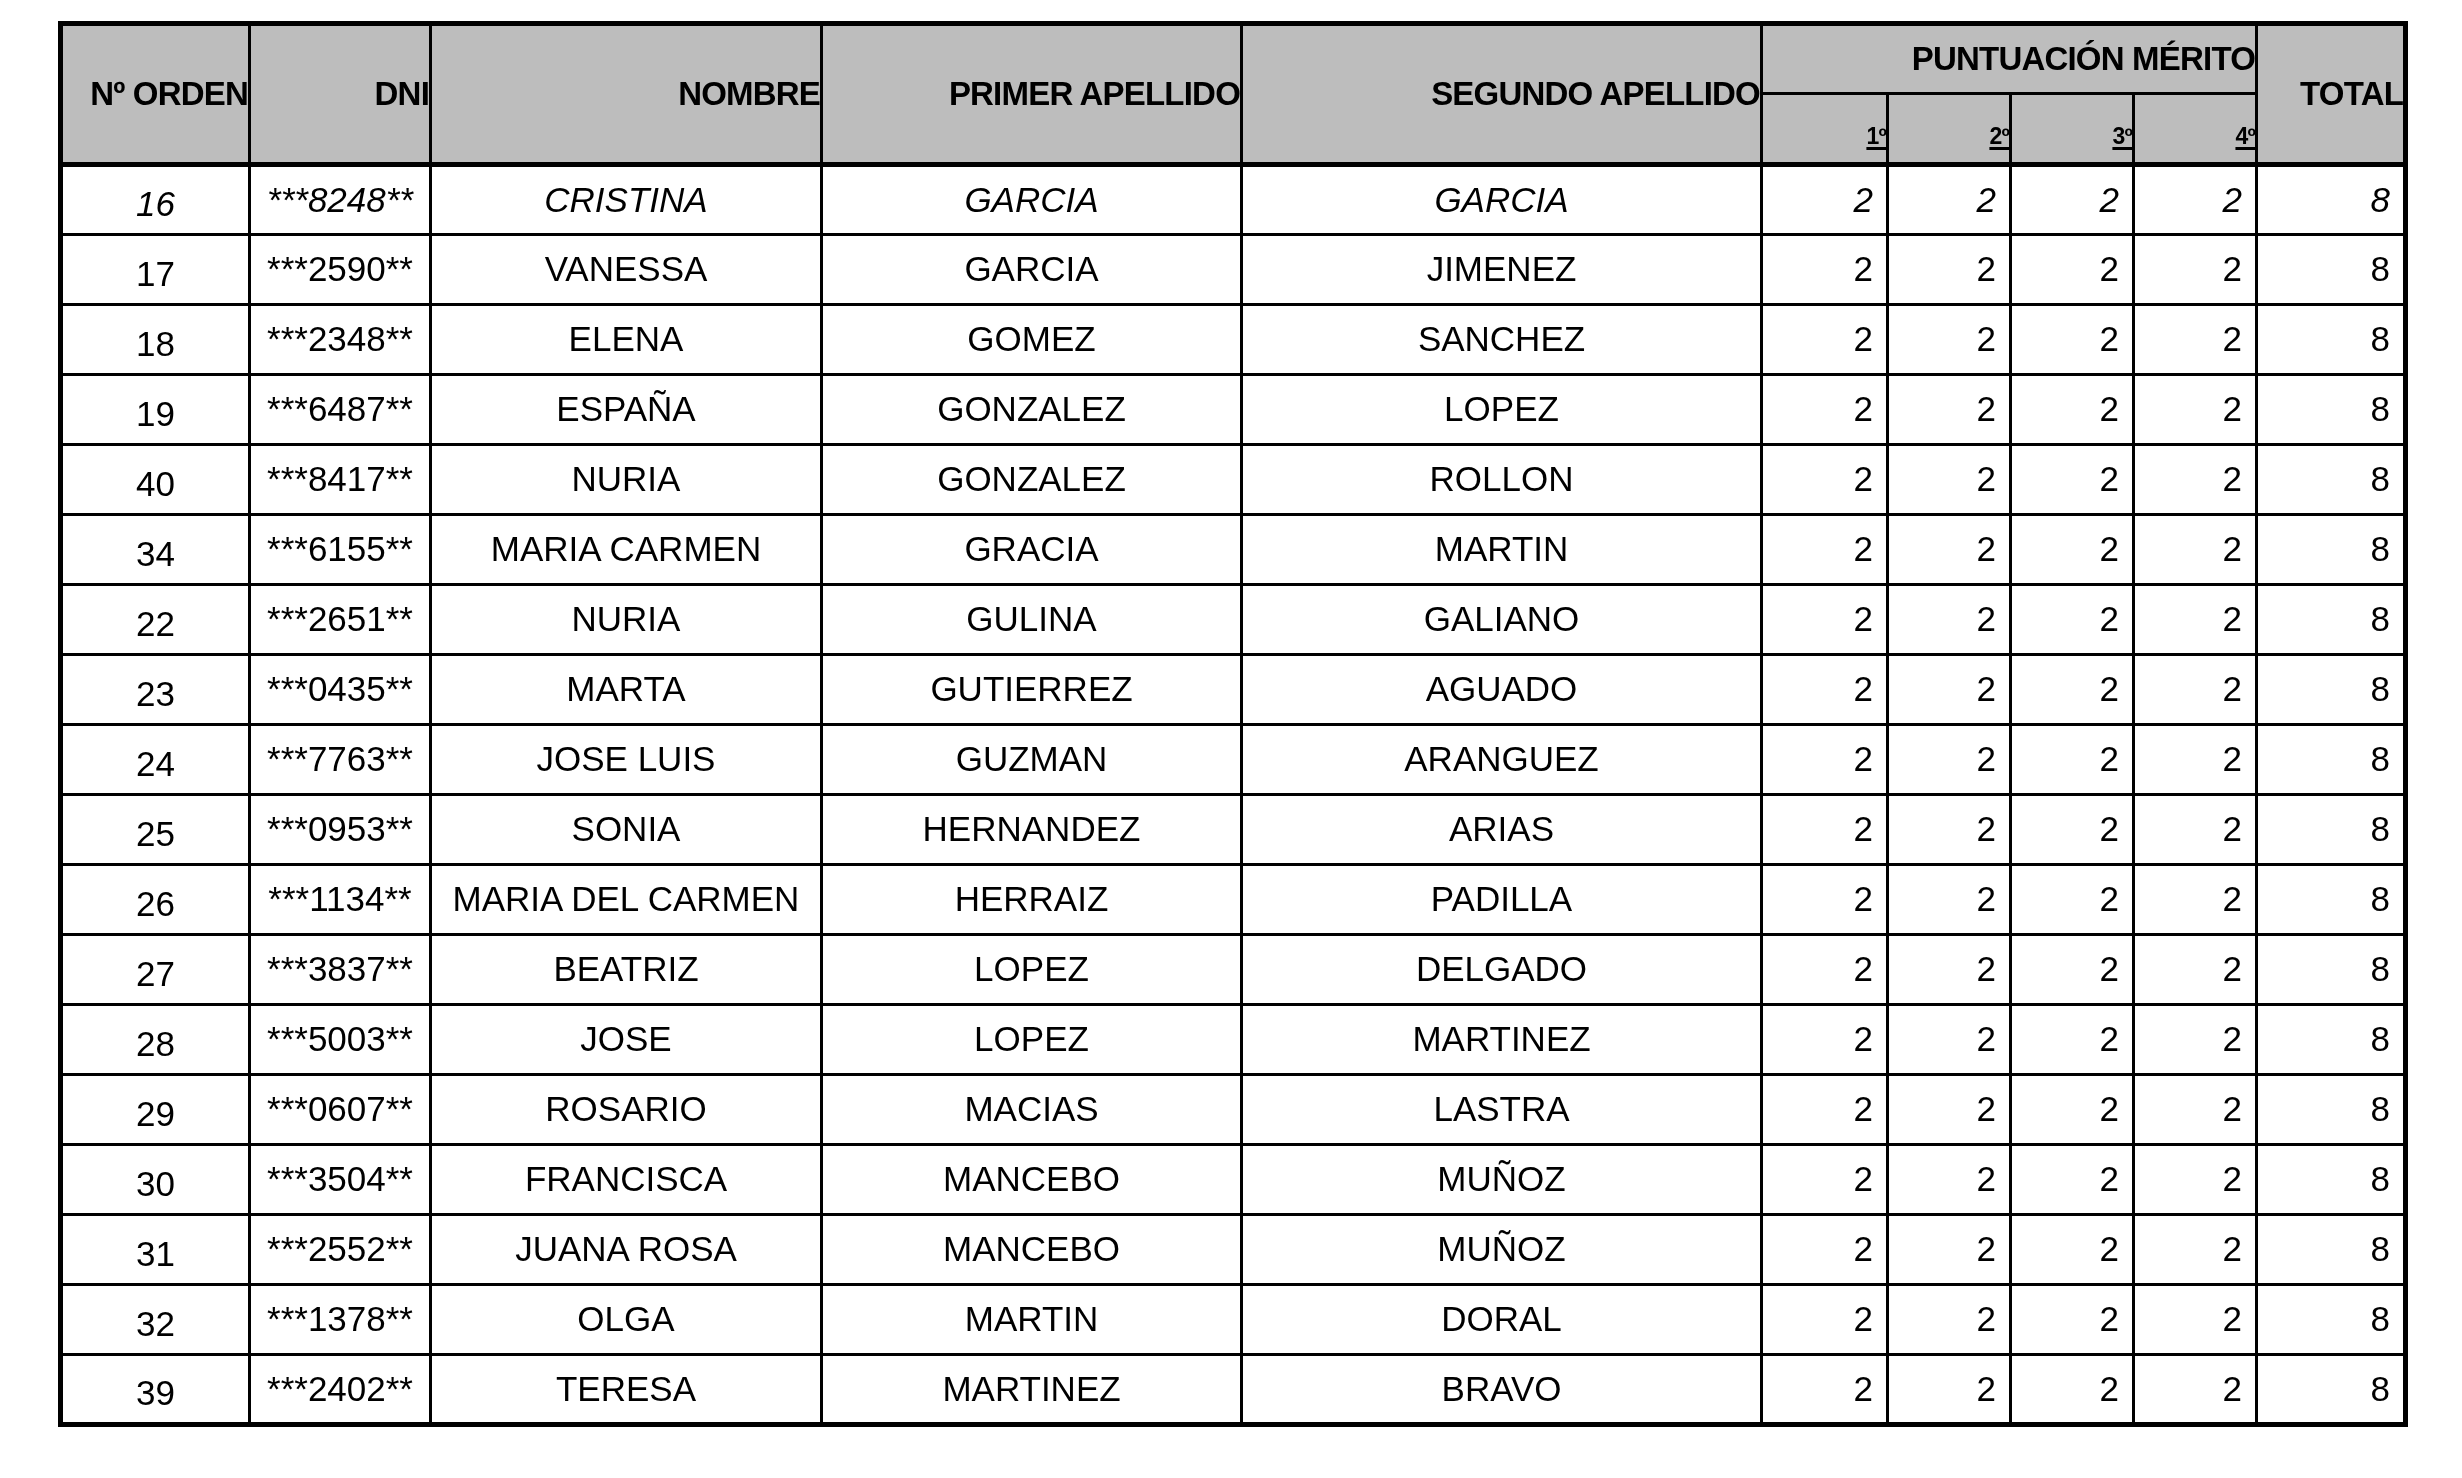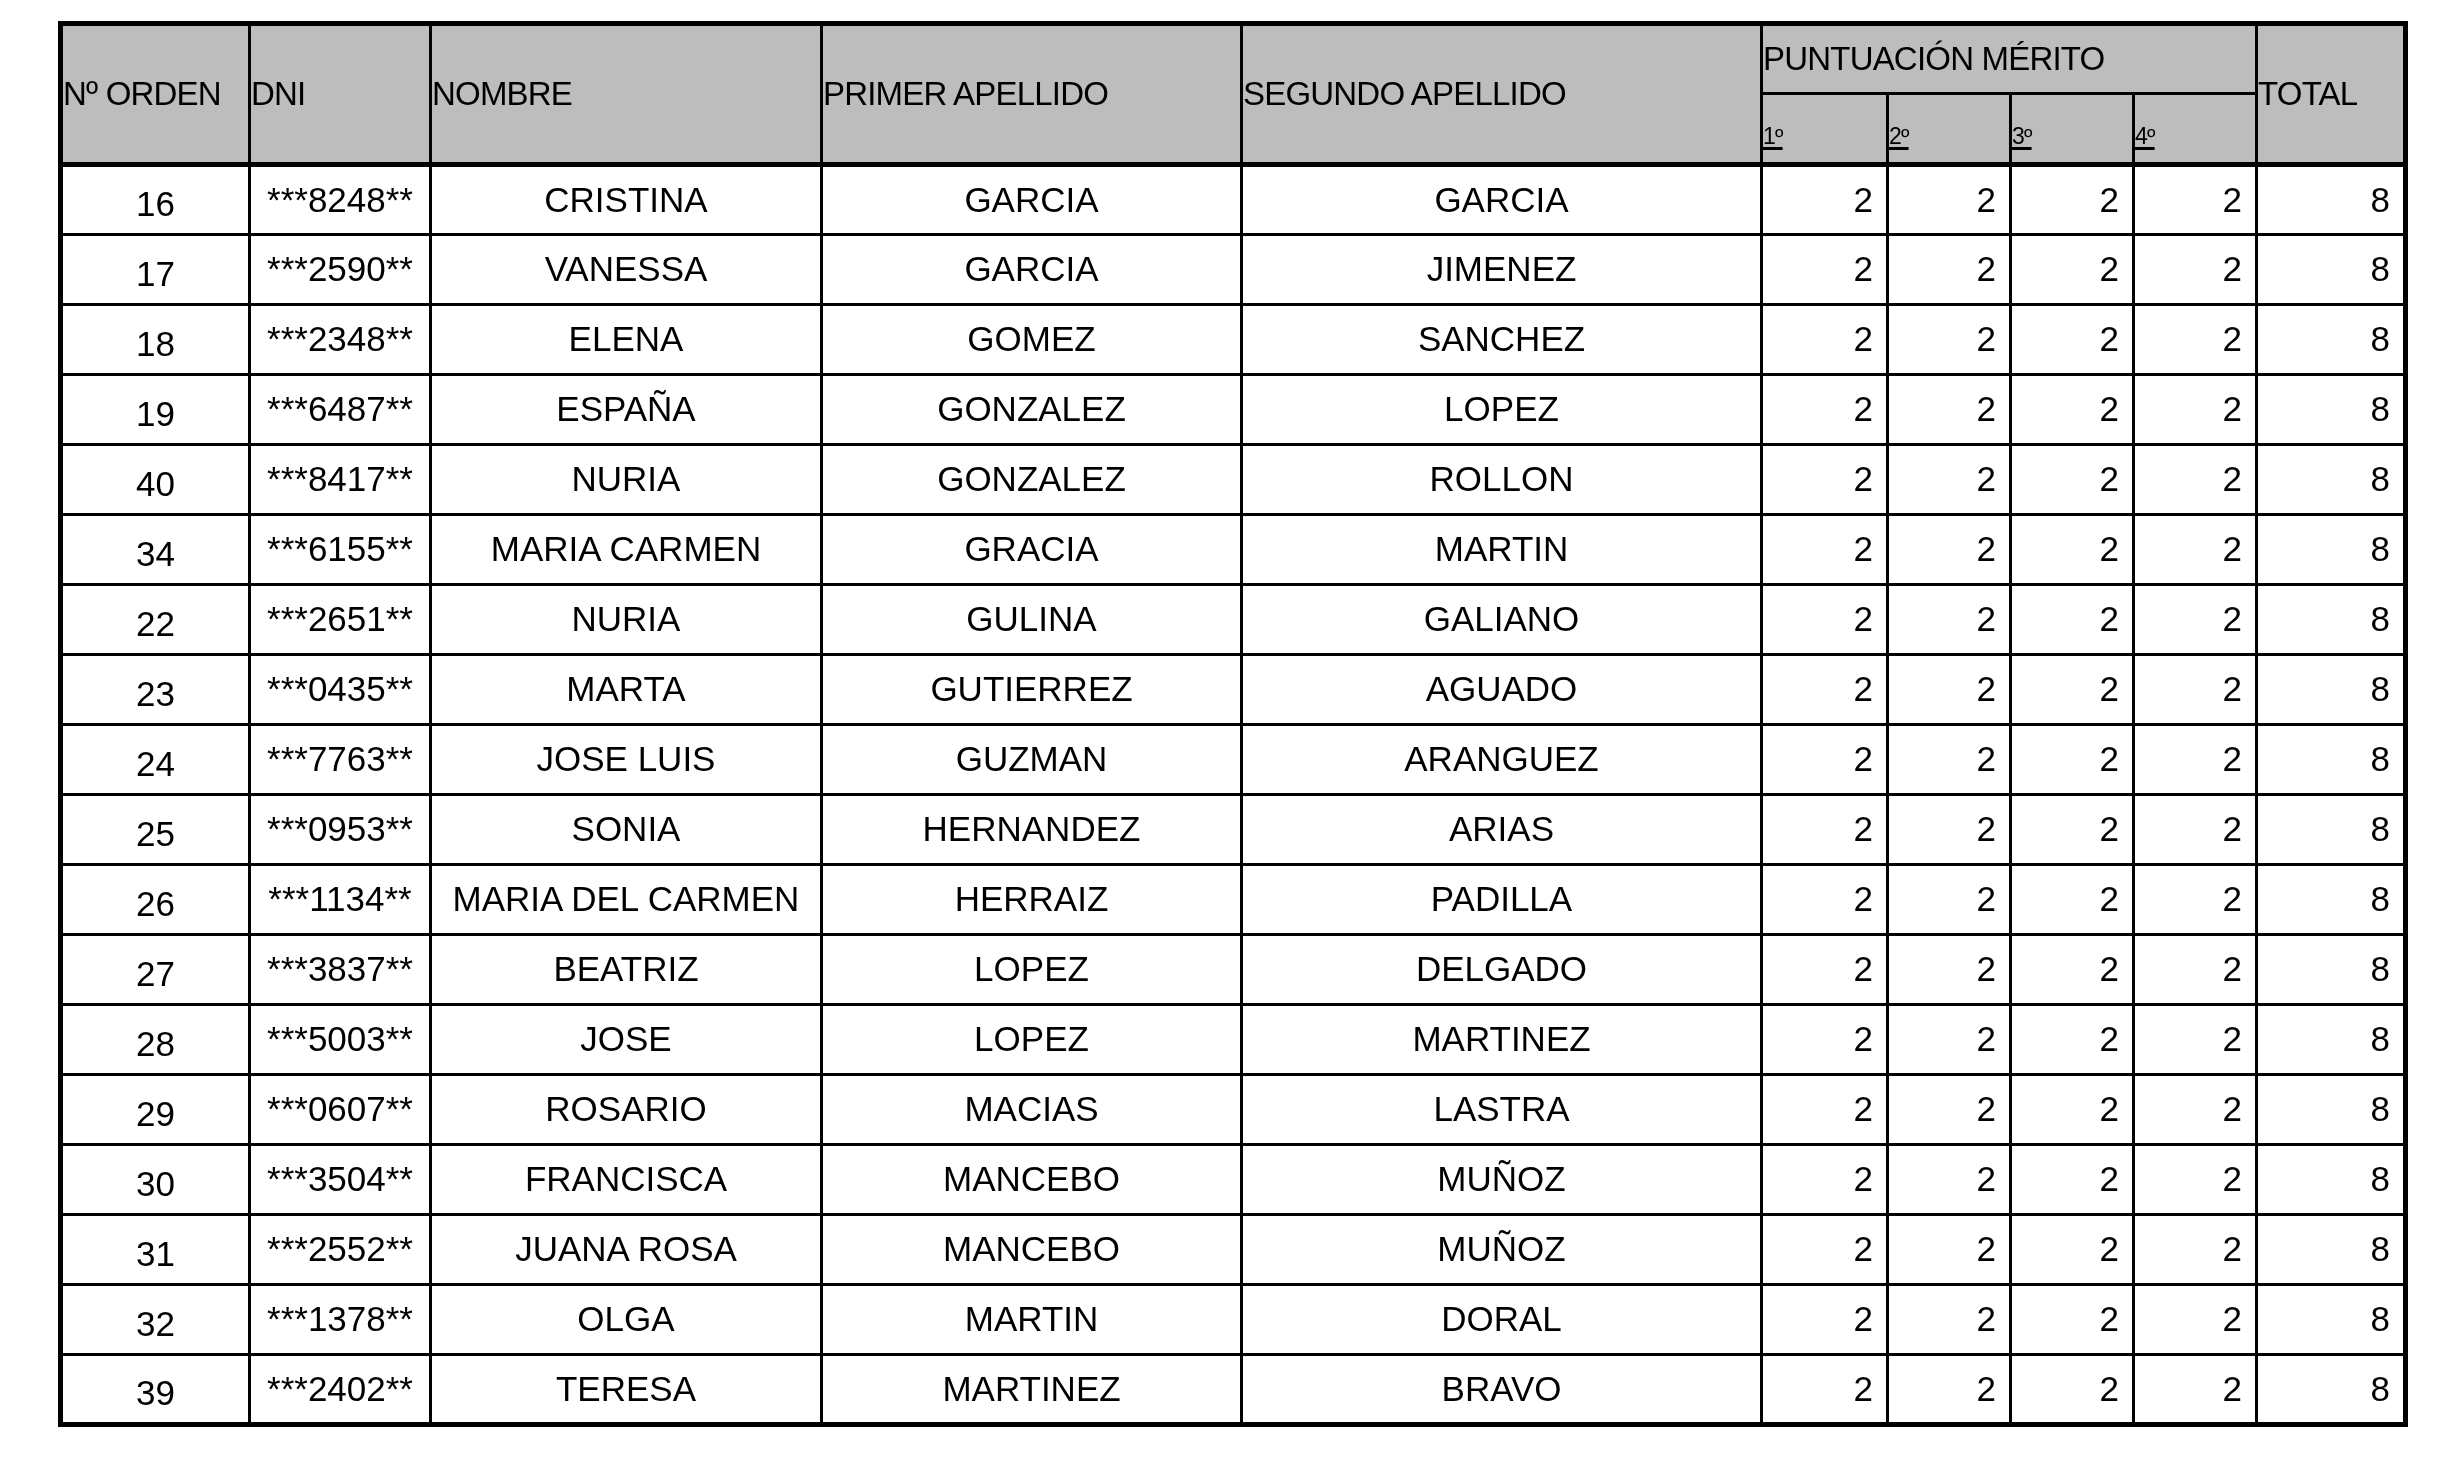--- a/index.html
+++ b/index.html
@@ -34,40 +34,40 @@
   }
   th,td{
     border:3.3px solid var(--border);
     padding:0;
     overflow:hidden;
     white-space:nowrap;
     color:#000;
   }
   thead th{
     background:var(--header-bg);
-    font-weight:normal;
+    font-weight:bold;
     font-size:33px;
     letter-spacing:-0.8px;
-    text-align:left;
+    text-align:right;
     vertical-align:middle;
   }
   thead tr.main-header{ height:70px; }
   thead tr.sub-header{ height:71px; }
   thead tr.sub-header th{
     vertical-align:bottom;
     padding-bottom:11.5px;
     font-size:23px;
   }
   thead tr.sub-header th span{
     text-decoration:underline;
     text-decoration-thickness:2.5px;
     text-underline-offset:3.3px;
   }
   tbody tr{ height:70px; }
-  tbody tr:first-child td{ border-top:5.8px solid var(--border); }
+  tbody tr:first-child td{ border-top:5.8px solid var(--border);font-style:italic; }
   tbody td{
     font-size:35px;
     vertical-align:middle;
     background:#fff;
   }
   td.c-orden{
     text-align:center;
     vertical-align:bottom;
     padding-bottom:8.2px;
   }

